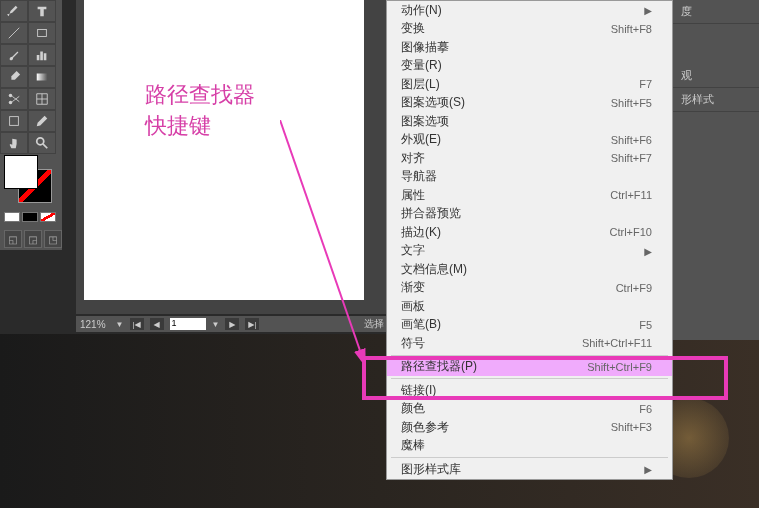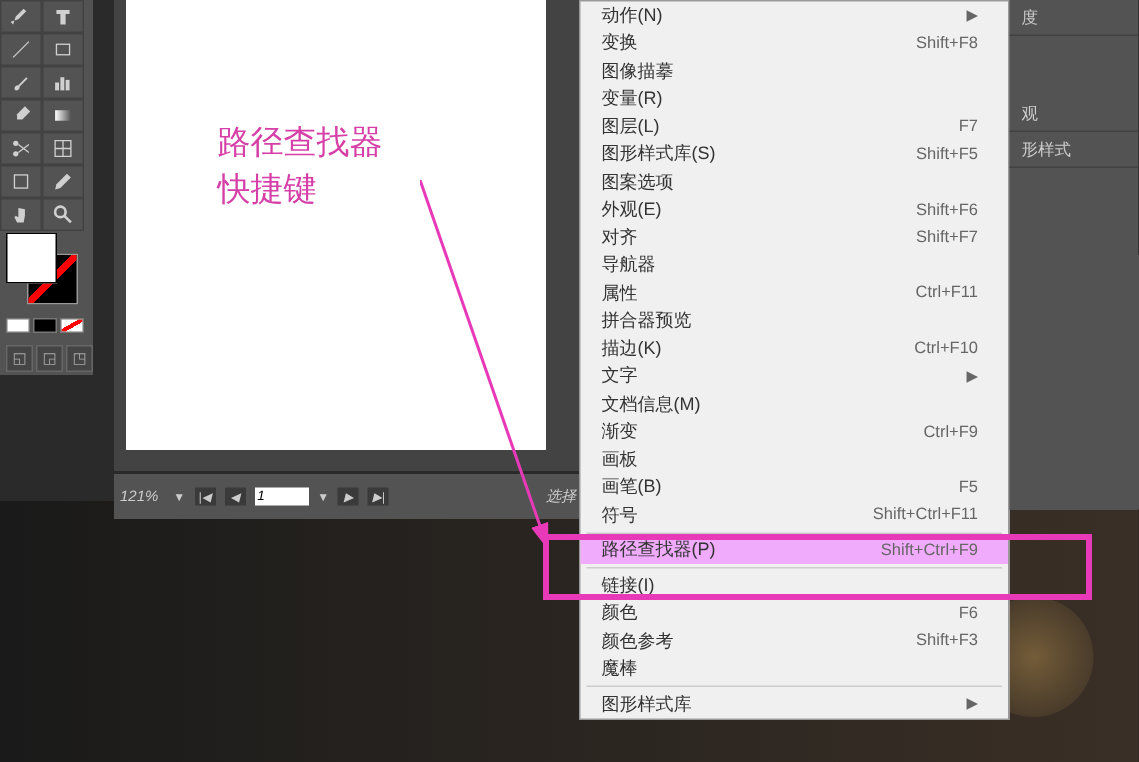--- a/index.html
+++ b/index.html
@@ -17,21 +17,21 @@
     
     .mini-swatches { position: absolute; left: 4px; top: 212px; display: flex; gap: 2px; }
     .mini-sw { width: 16px; height: 10px; border: 1px solid #777; }
     
     .small-tools { position: absolute; left: 4px; top: 230px; display: flex; gap: 2px; }
     .small-tool { width: 18px; height: 18px; background: #454545; border: 1px solid #666; display: flex; align-items: center; justify-content: center; color: #aaa; font-size: 10px; }
     
     .canvas-area { position: absolute; left: 76px; top: 0; width: 310px; height: 314px; background: #434343; }
     .canvas { position: absolute; left: 8px; top: 0; width: 280px; height: 300px; background: #fff; }
     
-    .statusbar { position: absolute; left: 76px; top: 316px; width: 312px; height: 30px; background: #535353; display: flex; align-items: center; color: #ccc; font-size: 10px; padding: 0 4px; gap: 6px; font-style: italic; }
+    .statusbar { position: absolute; left: 76px; top: 316px; width: 312px; height: 16px; background: #535353; display: flex; align-items: center; color: #ccc; font-size: 10px; padding: 0 4px; gap: 6px; }
     .zoom-label { margin-right: 4px; }
     .nav-btn { width: 14px; height: 12px; background: #3a3a3a; display: flex; align-items: center; justify-content: center; font-size: 8px; cursor: pointer; }
     .page-input { width: 36px; height: 12px; background: #fff; color: #000; font-size: 9px; text-align: left; padding: 0 2px; }
     .sel-text { margin-left: auto; }
     
     .annotation { position: absolute; left: 145px; top: 80px; color: #d63fa7; font-size: 22px; line-height: 1.4; pointer-events: none; }
     
     .arrow { position: absolute; left: 280px; top: 120px; pointer-events: none; }
     
     .dropdown-menu { position: absolute; left: 386px; top: 0; width: 287px; background: #f0f0f0; border: 1px solid #999; font-size: 12px; color: #333; }
@@ -216,21 +216,21 @@
     </div>
     <div class="menu-item">
       <span>变量(R)</span>
       <span class="menu-shortcut"></span>
     </div>
     <div class="menu-item">
       <span>图层(L)</span>
       <span class="menu-shortcut">F7</span>
     </div>
     <div class="menu-item">
-      <span>图形样式库(S)</span>
+      <span>图案选项(S)</span>
       <span class="menu-shortcut">Shift+F5</span>
     </div>
     <div class="menu-item">
       <span>图案选项</span>
       <span class="menu-shortcut"></span>
     </div>
     <div class="menu-item">
       <span>外观(E)</span>
       <span class="menu-shortcut">Shift+F6</span>
     </div>

